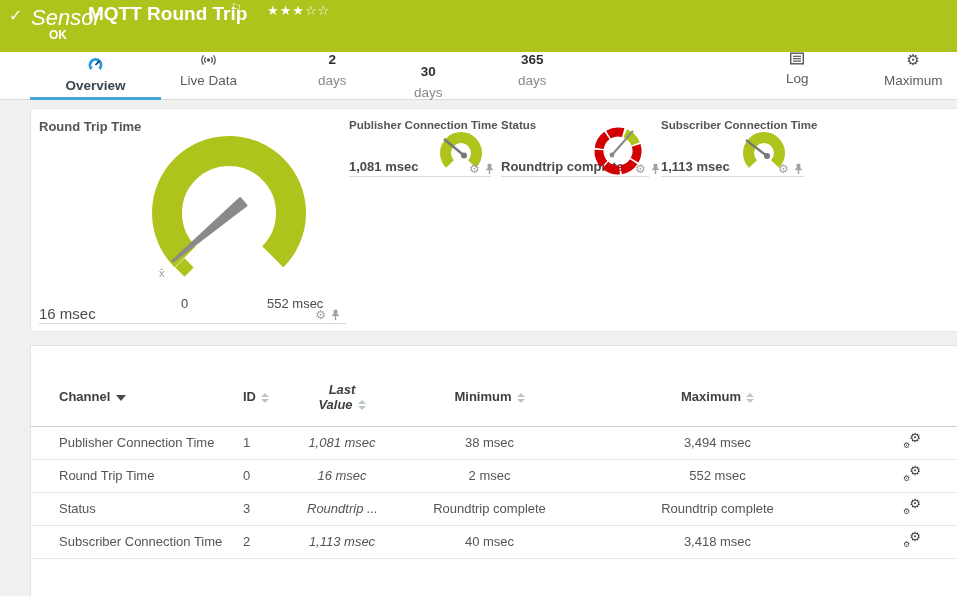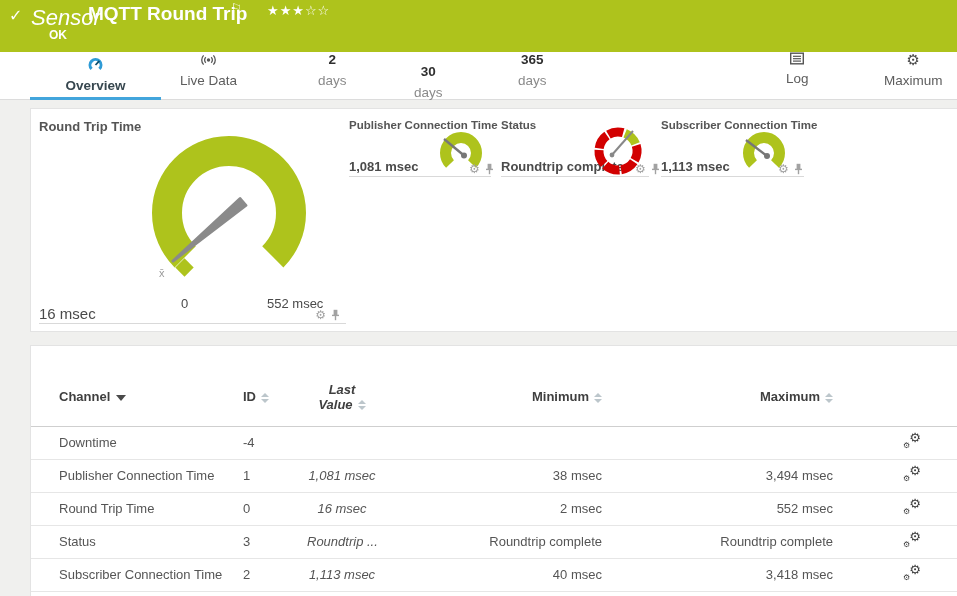--- a/index.html
+++ b/index.html
@@ -44,21 +44,21 @@
 
   
   table { border-collapse:collapse; table-layout:fixed; width:927px; }
   thead td { height:80px; vertical-align:middle; padding-top:22px; font-size:13px; font-weight:bold; color:#3f3f3f; }
   thead tr { border-bottom:1px solid #cfcfcf; }
   tbody tr { height:33px; border-bottom:1px solid #e6e6e6; }
   tbody td { font-size:13px; color:#555; white-space:nowrap; overflow:hidden; }
   .col-channel { padding-left:28px; text-align:left; }
   .col-id { text-align:left; }
   .col-last { text-align:center;font-style:italic; }
-  .col-min, .col-max { text-align:right; }
+  .col-min, .col-max { text-align:center; }
   .col-gear { padding-left:70px; }
 
   .sort { display:inline-flex; flex-direction:column; gap:2px; vertical-align:middle; margin-left:5px; cursor:pointer; }
   .sort i { display:block; width:0; height:0; border-left:4px solid transparent; border-right:4px solid transparent; }
   .sort .up   { border-bottom:4px solid #bcc6cb; }
   .sort .down { border-top:4px solid #bcc6cb; }
   .sort-active { display:inline-block; width:0; height:0; border-left:5px solid transparent; border-right:5px solid transparent; border-top:6px solid #4a4a4a; vertical-align:middle; margin-left:6px; cursor:pointer; }
 
   .gearpair { position:relative; display:inline-block; width:18px; height:16px; cursor:pointer; }
   .gearpair .g1 { position:absolute; right:0; top:-2px; font-size:13px; color:#3f3f3f; line-height:1; }
@@ -243,28 +243,20 @@
             <span>Maximum</span><span class="sort">
                 <i class="up"></i>
                 <i class="down"></i>
               </span>
           </td>
           <td class="col-gear"></td>
         </tr>
       </thead>
       <tbody>
         <tr>
-          <td class="col-channel">Downtime</td>
-          <td class="col-id">-4</td>
-          <td class="col-last"></td>
-          <td class="col-min"></td>
-          <td class="col-max"></td>
-          <td class="col-gear"><span class="gearpair"><span class="g1">⚙</span><span class="g2">⚙</span></span></td>
-        </tr>
-        <tr>
           <td class="col-channel">Publisher Connection Time</td>
           <td class="col-id">1</td>
           <td class="col-last">1,081 msec</td>
           <td class="col-min">38 msec</td>
           <td class="col-max">3,494 msec</td>
           <td class="col-gear"><span class="gearpair"><span class="g1">⚙</span><span class="g2">⚙</span></span></td>
         </tr>
         <tr>
           <td class="col-channel">Round Trip Time</td>
           <td class="col-id">0</td>

